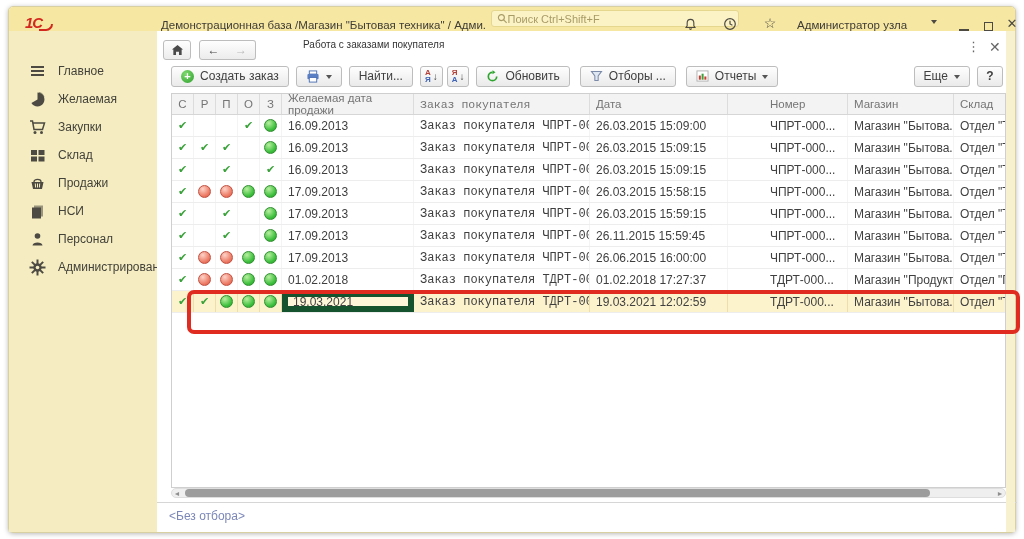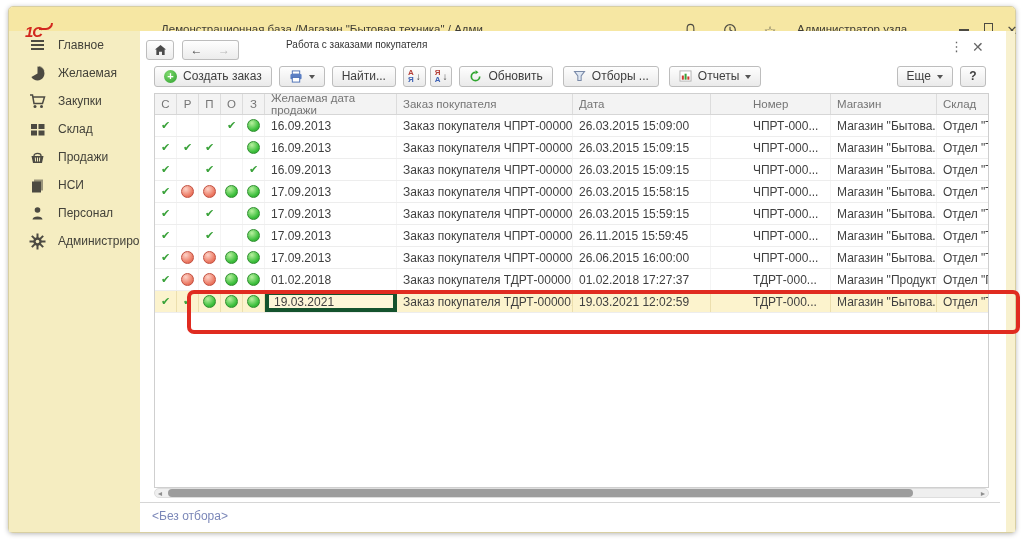--- a/index.html
+++ b/index.html
@@ -2,42 +2,42 @@
 <html><head>
 <meta charset="utf-8">
 <style>
   * { margin:0; padding:0; box-sizing:border-box; }
   html,body { width:1024px; height:539px; background:#fff; font-family:"Liberation Sans", sans-serif; overflow:hidden; }
   .window { position:absolute; left:8px; top:6px; width:1008px; height:527px; background:#fff;
             border:1px solid #d8cfa2; border-radius:5px; box-shadow:0 1px 5px rgba(0,0,0,.28); }
 
   
   .titlebar { position:relative; height:24px; background:#f6e7a3; border-radius:4px 4px 0 0; }
-  .tb-abs { position:absolute; top:16px; height:24px; display:flex; align-items:flex-start; }
+  .tb-abs { position:absolute; top:0; height:24px; display:flex; align-items:flex-end; }
   .logo { left:16px; font-weight:bold; font-style:italic; font-size:15px; color:#d2281e; letter-spacing:-1px; }
   .logo .swoosh { display:inline-block; width:14px; height:7px; border-bottom:2px solid #d2281e; border-right:2px solid #d2281e; border-radius:0 0 10px 0; margin-left:-3px; }
   .burger { left:118px; width:16px; flex-direction:column; justify-content:center; gap:3px; display:flex; }
   .burger i { display:block; height:2px; background:#4c4a42; border-radius:1px; }
   .tb-title { left:152px; width:326px; overflow:hidden; white-space:nowrap; font-size:11.5px; color:#3e3c34; }
   .searchbox { left:482px; width:248px; height:17px; top:3px; background:#fbf2c6; border:1px solid #e6d78f; border-radius:3px; display:flex; align-items:center; padding:0 5px; }
   .searchbox input { border:none; outline:none; background:transparent; font-size:11px; color:#6c6342; width:100%; font-family:"Liberation Sans",sans-serif; }
   .searchbox input::placeholder { color:#a89c66; }
   .tb-icon { width:18px; justify-content:center; color:#4c4a42; font-size:13px; cursor:default; }
   .bell { left:672px; } .hist { left:712px; } .star { left:752px; font-size:14px; }
   .user { left:788px; font-size:11.5px; color:#3e3c34; }
   .svcmenu { left:916px; width:18px; flex-direction:column; justify-content:center; gap:2px; display:flex; }
   .svcmenu i { display:block; height:2px; background:#4c4a42; }
   .svcmenu .car { width:0; height:0; border:3px solid transparent; border-top:4px solid #4c4a42; background:none; align-self:center; }
   .winmin { left:946px; } .winmax { left:970px; } .winclose { left:994px; }
   .sq { width:9px; height:9px; border:1.5px solid #4c4a42; display:inline-block; }
   .mini { width:10px; height:2px; background:#4c4a42; display:inline-block; margin-top:6px; }
 
   
   .wbody { display:flex; height:501px; }
-  .sidebar { width:131px; background:#f5edc1; padding-top:0; }
+  .sidebar { width:148px; background:#f5edc1; padding-top:26px; }
   .side-item { display:flex; align-items:center; height:28px; padding-left:20px; cursor:pointer; }
   .side-item .ic { width:17px; height:17px; margin-right:12px; flex:none; }
   .side-item .lbl { font-size:12px; color:#43423a; }
 
   .main { position:relative; flex:1; background:#fff; }
 
   
   .fh-btn { position:absolute; height:20px; background:linear-gradient(#fefefe,#ececec); border:1px solid #bdbdbd; border-radius:3px; display:flex; align-items:center; justify-content:center; font-size:12px; color:#444; cursor:pointer; }
   .btn-home { left:6px; top:9px; width:28px; }
   .btn-back { left:42px; top:9px; width:29px; border-radius:3px 0 0 3px; }
@@ -60,25 +60,25 @@
   .help-btn { width:26px; font-weight:bold; }
 
   
   .grid { position:absolute; left:14px; top:62px; width:835px; height:395px; border:1px solid #cfcfcf; background:#fff; overflow:hidden; }
   .g-head { display:flex; height:21px; background:#f3f3f3; border-bottom:1px solid #d6d6d6; }
   .g-head .hc { font-size:11.5px; color:#757575; display:flex; align-items:center; border-right:1px solid #dcdcdc; padding-left:6px; cursor:pointer; }
   .g-head .hc.stat { justify-content:center; padding-left:0; }
   .row { display:flex; height:22px; border-bottom:1px solid #ededed; cursor:pointer; background:#fff; }
   .row .c { font-size:12px; color:#3f3f3f; display:flex; align-items:center; padding-left:6px; overflow:hidden; white-space:nowrap; border-right:1px solid #f4f4f4; }
   .row .c.stat { justify-content:center; padding-left:0; }
-  .w-s{width:22px;flex:none;} .w-date{width:132px;flex:none;} .w-order{width:176px;flex:none;}
+  .w-s{width:22px;flex:none;} .w-date{width:132px;flex:none;} .w-order{width:176px;flex:none;font-family:Liberation Mono, monospace;}
   .w-dt{width:138px;flex:none;} .w-num{width:84px;flex:none;margin-left:36px;} .w-store{width:106px;flex:none;} .w-wh{width:89px;flex:none;border-right:none!important;}
   .row.selected { background:#fcf3cd; }
   .row.selected .c { border-right-color:#ecdfae; }
-  .row.selected .c.focus-cell { border:4px solid #14532d; background:#fdf6d8; padding-left:5px; }
+  .row.selected .c.focus-cell { border:6px solid #14532d; background:#fdf6d8; padding-left:5px; }
   .chk { color:#3aa23a; font-size:11px; line-height:11px; }
   .ball { width:13px; height:13px; border-radius:50%; }
   .ball.green { background:radial-gradient(circle at 35% 28%, #b9f0a0, #3cbf3c 65%, #2b982b); border:1px solid #2f8f2f; }
   .ball.red { background:radial-gradient(circle at 35% 28%, #fdd3c8, #ec7a64 65%, #d9543f); border:1px solid #c25040; }
 
   
   .hscroll { position:absolute; left:14px; top:457px; width:835px; height:10px; background:#efefef; border:1px solid #dedede; border-radius:5px; display:flex; align-items:center; }
   .hs-arrow { width:10px; text-align:center; font-size:7px; color:#8f8f8f; cursor:pointer; }
   .hs-thumb { position:absolute; left:13px; width:745px; height:8px; top:0px; background:#9d9d9d; border-radius:4px; cursor:grab; }
   .divider { position:absolute; left:0; top:471px; width:860px; border-top:1px solid #d6d6d6; }
@@ -101,20 +101,27 @@
         <span class="swoosh"></span>
       </div>
     <div class="tb-abs burger">
         <i></i>
         <i></i>
         <i></i>
       </div>
     <div class="tb-abs tb-title">
       <span>Демонстрационная база /Магазин "Бытовая техника" / Адми...</span>
 
+    </div>
+    <div class="tb-abs searchbox">
+      <svg class="ico-svg" width="11" height="11" viewBox="0 0 12 12">
+          <circle cx="5" cy="5" r="3.4" fill="none" stroke="#a89c66" stroke-width="1.3"></circle>
+          <line x1="7.6" y1="7.6" x2="11" y2="11" stroke="#a89c66" stroke-width="1.3"></line>
+        </svg>
+      <input type="text" placeholder="Поиск Ctrl+Shift+F" style="">
     </div>
     <div class="tb-abs tb-icon bell">
       <svg class="ico-svg" width="13" height="13" viewBox="0 0 14 14">
           <path d="M7 1.5 C4.5 1.5 3.4 3.3 3.4 5.5 L3.4 8.5 L2.2 10.3 L11.8 10.3 L10.6 8.5 L10.6 5.5 C10.6 3.3 9.5 1.5 7 1.5 Z" fill="none" stroke="#4c4a42" stroke-width="1.2"></path>
           <path d="M5.8 11.4 a1.3 1.3 0 0 0 2.4 0" fill="none" stroke="#4c4a42" stroke-width="1.2"></path>
         </svg>
     </div>
     <div class="tb-abs tb-icon hist">
       <svg class="ico-svg" width="14" height="14" viewBox="0 0 14 14">
           <circle cx="7" cy="7" r="5.3" fill="none" stroke="#4c4a42" stroke-width="1.2"></circle>

